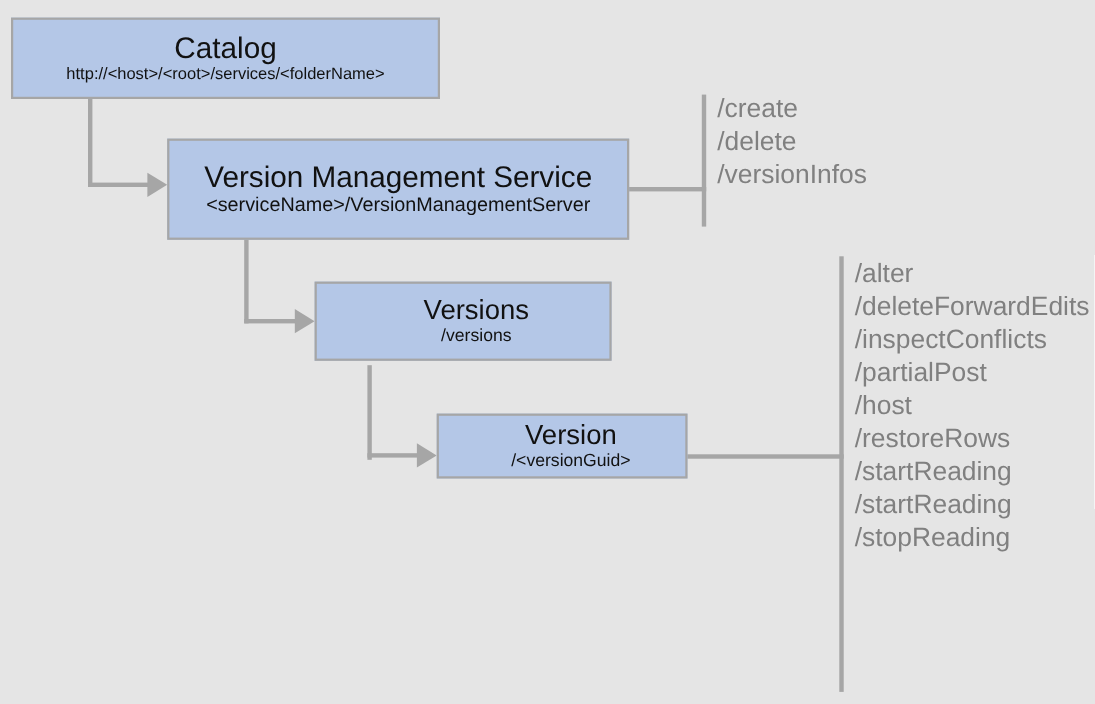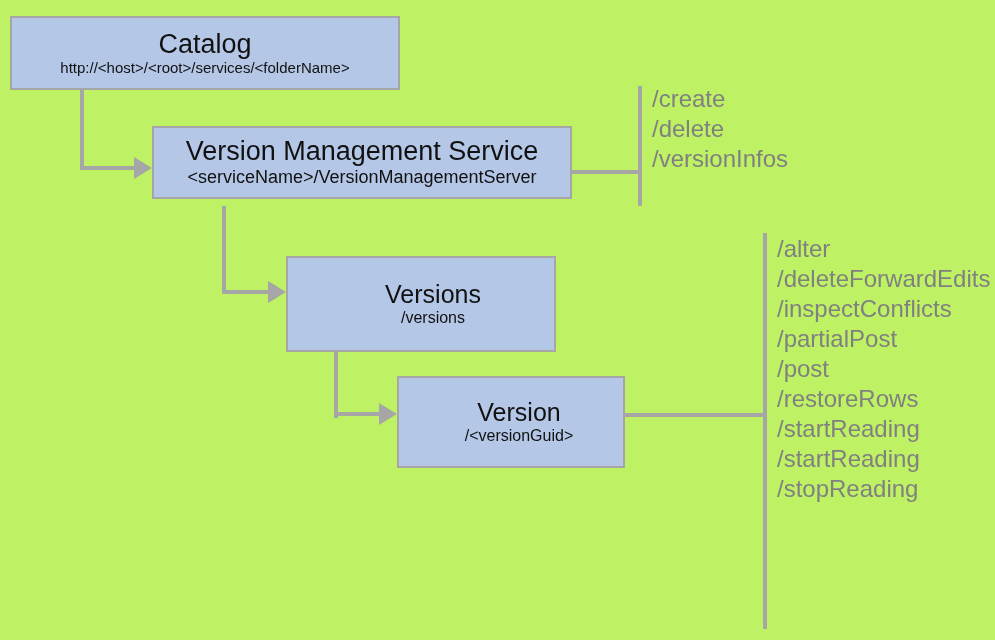--- a/index.html
+++ b/index.html
@@ -7,21 +7,21 @@
     padding: 0;
     background: #ffffff;
   }
   body {
     font-family: "Liberation Sans", sans-serif;
   }
   #canvas {
     position: relative;
     width: 995px;
     height: 640px;
-    background: #bef264;
+    background: #e5e5e5;
     overflow: hidden;
   }
 
   
   .node {
     position: absolute;
     box-sizing: border-box;
     background: #b4c7e7;
     border: 2px solid #a6a6a6;
     display: flex;
@@ -40,29 +40,29 @@
     color: #111111;
     line-height: 1.1;
     white-space: nowrap;
     margin-top: 2px;
   }
 
   #node-catalog { left: 10px;  top: 16px;  width: 390px; height: 74px; }
   #node-catalog .node-title { font-size: 27px; }
   #node-catalog .node-sub   { font-size: 15px; }
 
-  #node-vms { left: 152px; top: 126px; width: 420px; height: 73px; }
+  #node-vms { left: 152px; top: 126px; width: 420px; height: 92px; }
   #node-vms .node-title { font-size: 27px; }
   #node-vms .node-sub   { font-size: 18px; }
 
-  #node-versions { left: 286px; top: 256px; width: 270px; height: 96px; }
+  #node-versions { left: 286px; top: 256px; width: 270px; height: 72px; }
   #node-versions .node-title { font-size: 25px; padding-left: 24px; }
   #node-versions .node-sub   { font-size: 16px; padding-left: 24px; }
 
-  #node-version { left: 397px; top: 376px; width: 228px; height: 92px; }
+  #node-version { left: 397px; top: 376px; width: 228px; height: 59px; }
   #node-version .node-title { font-size: 25px; padding-left: 16px; }
   #node-version .node-sub   { font-size: 16px; padding-left: 16px; }
 
   
   .ln {
     position: absolute;
     background: #a6a6a6;
     z-index: 1;
   }
   .ln-v { width: 4px; }
@@ -146,20 +146,20 @@
       <div class="op">/create</div>
       <div class="op">/delete</div>
       <div class="op">/versionInfos</div>
     </div>
 
   <div class="oplist" id="ops-version">
       <div class="op">/alter</div>
       <div class="op">/deleteForwardEdits</div>
       <div class="op">/inspectConflicts</div>
       <div class="op">/partialPost</div>
-      <div class="op">/post</div>
+      <div class="op">/host</div>
       <div class="op">/restoreRows</div>
       <div class="op">/startReading</div>
       <div class="op">/startReading</div>
       <div class="op">/stopReading</div>
     </div>
 
 </div>
 
 </body></html>

